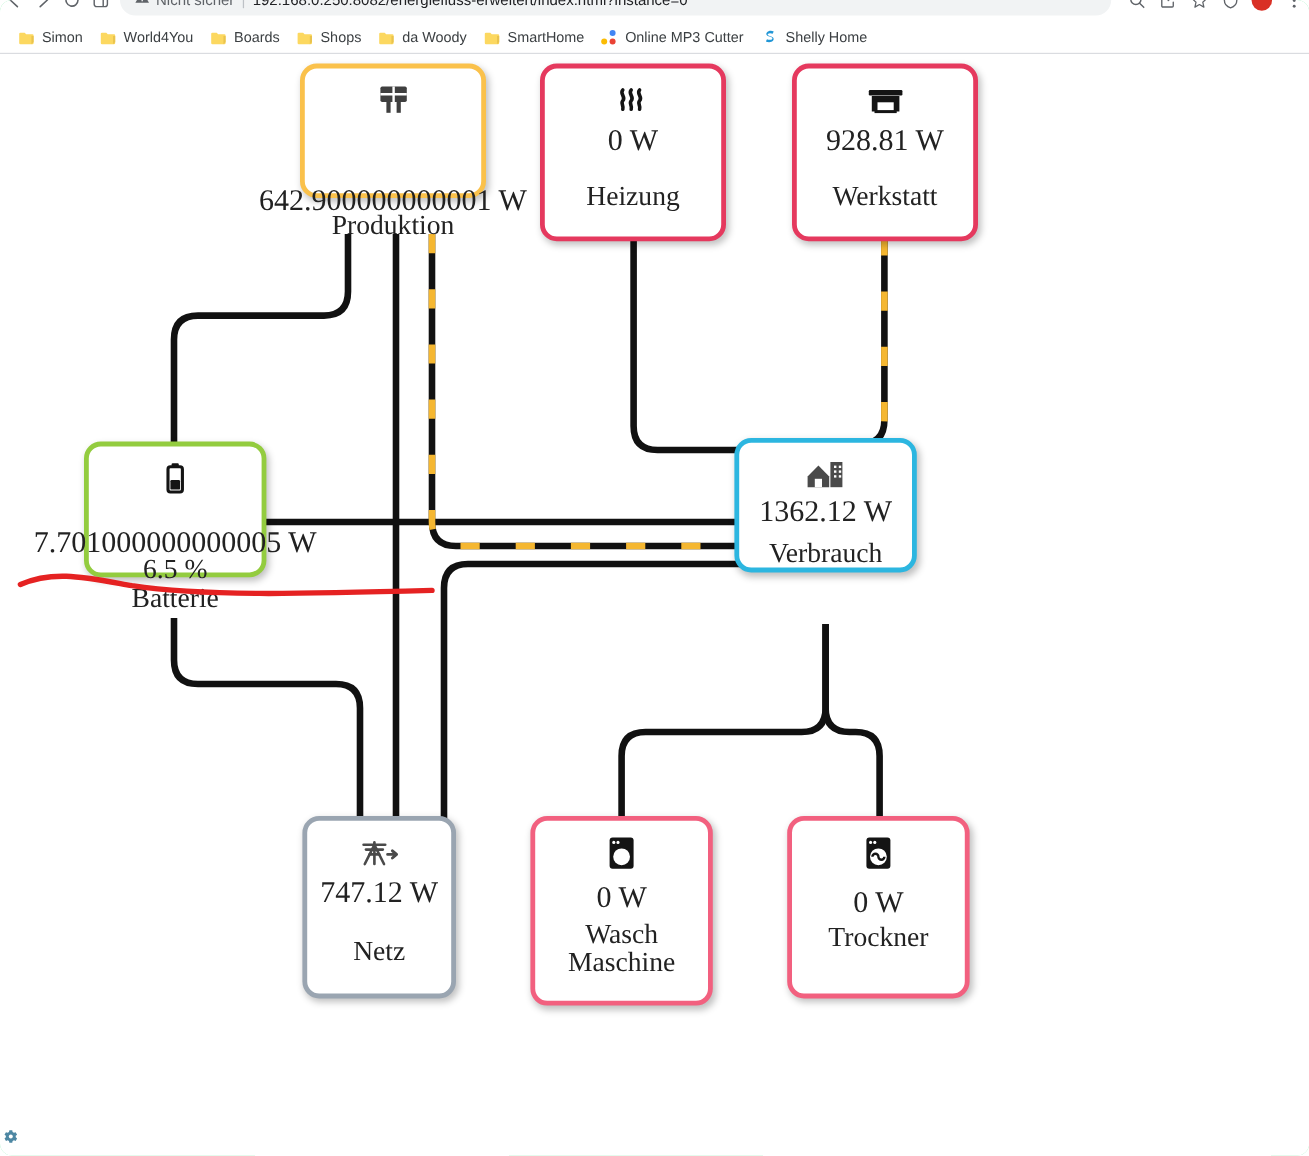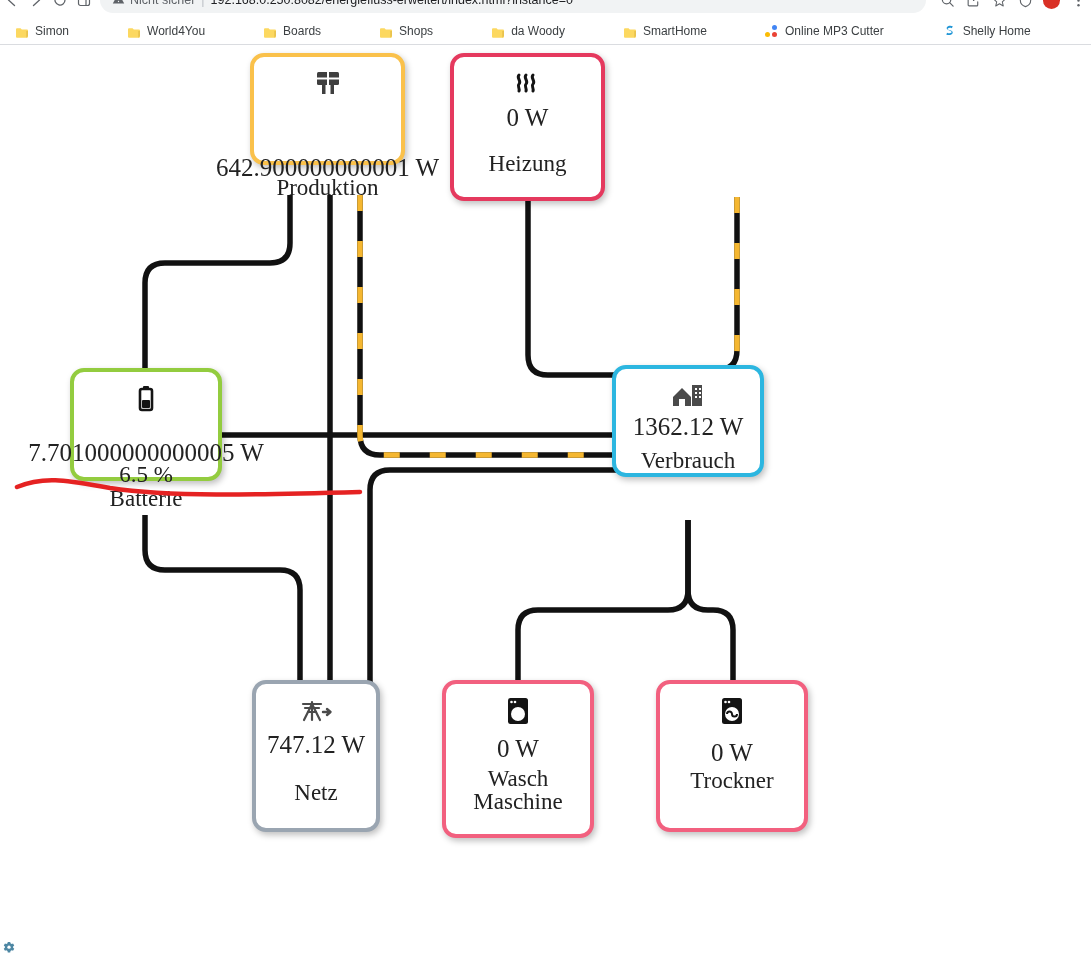--- a/index.html
+++ b/index.html
@@ -7,20 +7,21 @@
     padding: 0;
     background: #ffffff;
     font-family: "Liberation Sans", sans-serif;
   }
   #page {
     position: relative;
     width: 1091px;
     height: 963px;
     overflow: hidden;
     background: #86efac;
+    border-radius: 10px;
   }
 
   
   #browser-chrome {
     position: absolute;
     left: 0; top: 0;
     width: 1091px;
     height: 45px;
     background: #ffffff;
     z-index: 50;
@@ -97,21 +98,20 @@
   #bookmarks-bar {
     position: absolute;
     left: 0; top: 18px;
     width: 1091px;
     height: 26px;
     display: flex;
     align-items: center;
     padding-left: 8px;
     box-sizing: border-box;
     background: #ffffff;
-    gap: 44px;
   }
   .bookmark {
     display: flex;
     align-items: center;
     height: 22px;
     padding: 0 7px;
     border-radius: 4px;
     white-space: nowrap;
     cursor: default;
   }
@@ -443,20 +443,32 @@
             <path d="M7 3 C4 6, 10 9, 7 12 C5 14, 8 16, 7 19"></path>
             <path d="M14 3 C11 6, 17 9, 14 12 C12 14, 15 16, 14 19"></path>
             <path d="M21 3 C18 6, 24 9, 21 12 C19 14, 22 16, 21 19"></path>
           </g>
         </svg>
       </div>
       <div class="node-value">0 W</div>
       <div class="node-name" style="margin-top:20px;">Heizung</div>
     </div>
 
+    <div class="node" id="node-werkstatt">
+      <div class="node-icon">
+        <svg width="32" height="24" viewBox="0 0 32 24">
+          <rect x="2" y="2" width="28" height="4.5" rx="1" fill="#141414"></rect>
+          <path d="M4.5 7 H27.5 V20 H4.5 Z" fill="#141414"></path>
+          <rect x="8" y="11" width="16" height="9" fill="#ffffff"></rect>
+          <rect x="8" y="11" width="16" height="9" fill="none" stroke="#141414" stroke-width="2.5"></rect>
+        </svg>
+      </div>
+      <div class="node-value">928.81 W</div>
+      <div class="node-name" style="margin-top:20px;">Werkstatt</div>
+    </div>
 
     <div class="node" id="node-batterie">
       <div class="node-icon">
         <svg width="20" height="30" viewBox="0 0 20 30">
           <rect x="7" y="1" width="6" height="3" rx="1" fill="#141414"></rect>
           <rect x="4" y="4" width="12" height="21" rx="2" fill="none" stroke="#141414" stroke-width="2.6"></rect>
           <rect x="6" y="15" width="8" height="8" rx="1" fill="#141414"></rect>
         </svg>
       </div>
       <div class="node-value overflow" style="top:63px; white-space:nowrap;">7.701000000000005 W</div>

